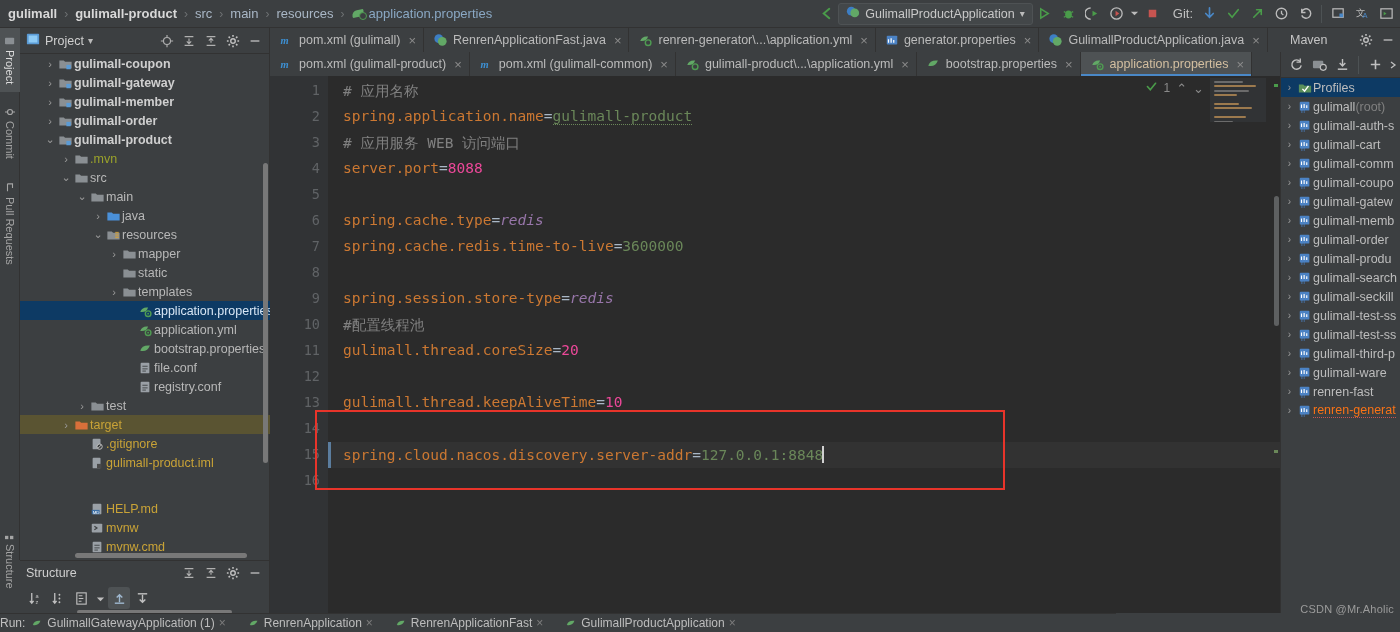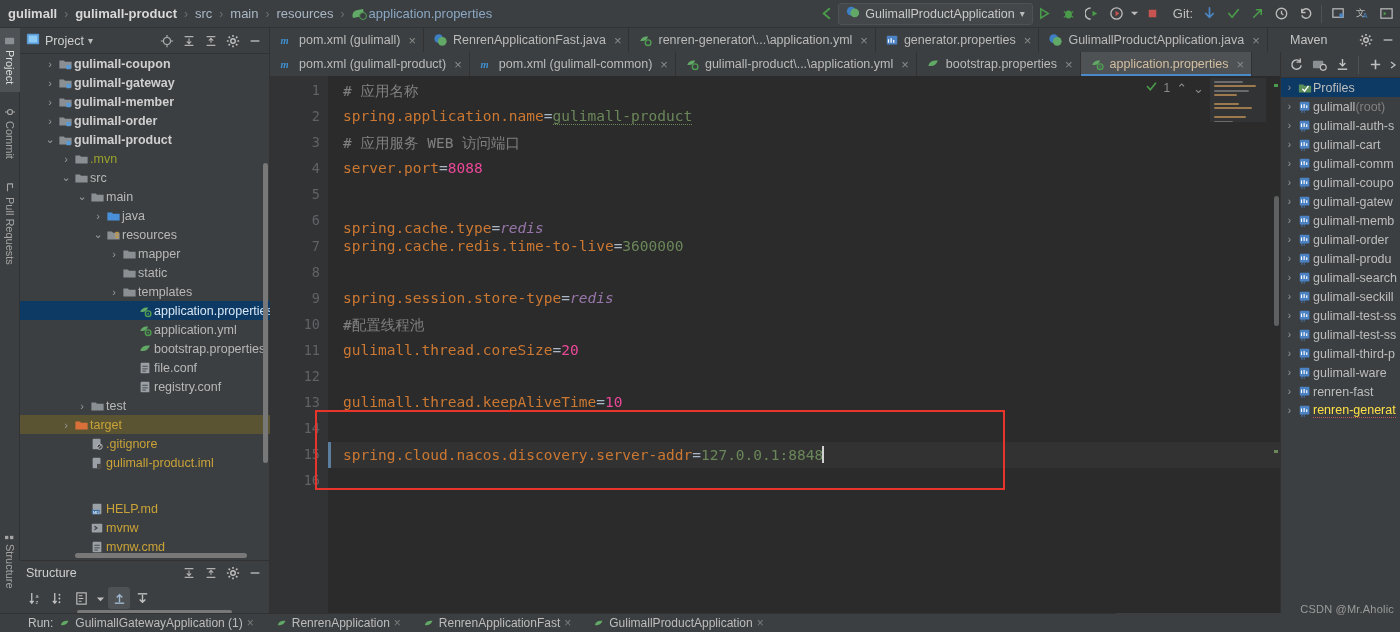--- a/index.html
+++ b/index.html
@@ -188,27 +188,27 @@
     background: #3c3f41; border-left: 1px solid #323232;
   }
   .mtools { height: 26px; display: flex; align-items: center; padding-left: 4px; gap: 1px; border-bottom: 1px solid #323232;}
   .mtree { position: absolute; top: 26px; left: 0; right: 0; bottom: 0; overflow: hidden; }
   .mrow { height: 19px; display: flex; align-items: center; white-space: nowrap; font-size: 12.5px; padding-left: 2px; }
   .mrow .arrow { width: 13px; flex: 0 0 13px; display: flex; align-items: center; justify-content: center; color: #9a9a9a; font-size: 10px;}
   .mrow .ico { width: 17px; flex: 0 0 17px; display: flex; align-items: center; justify-content: center; }
   .mrow .lbl { color: #bdbdbd; }
   .mrow.sel { background: #0d3a64; }
   .mrow .dim { color: #808080; }
-  .mrow .err { border-bottom: 1px dotted #c75450; color: #fde047; }
+  .mrow .err { border-bottom: 1px dotted #c75450; color: #f97316; }
 
   
   .runbar {
     position: absolute; left: 0; bottom: 0; width: 1116px; height: 19px;
     background: #3c3f41; border-top: 1px solid #323232;
-    display: flex; align-items: center; padding-left: 28px; gap: 0;
+    display: flex; align-items: center; gap: 0;
     overflow: hidden;
   }
   .run-lbl { font-size: 12px; color: #c0c0c0; margin-right: 6px; }
   .run-tab { display: flex; align-items: center; gap: 4px; font-size: 12px; color: #bdbdbd; margin-right: 22px; white-space: nowrap; }
   .run-tab .x { color: #7d7d7d; font-size: 12px; }
 
   .watermark {
     position: absolute; right: 6px; bottom: 17px;
     font-size: 11px; color: #9b9b9b; letter-spacing: .2px;
   }
@@ -972,21 +972,21 @@
         <div class="gline" style="top: 344px;">14</div>
         <div class="gline" style="top: 370px;">15</div>
         <div class="gline" style="top: 396px;">16</div>
       </div>
     <div class="codearea" id="codearea">
         <div class="cline" style="top: 6px;"><span class="cmt"># 应用名称</span></div>
         <div class="cline" style="top: 32px;"><span class="k">spring.application.name</span><span class="punc">=</span><span class="s squig">gulimall-product</span></div>
         <div class="cline" style="top: 58px;"><span class="cmt"># 应用服务 WEB 访问端口</span></div>
         <div class="cline" style="top: 84px;"><span class="k">server.port</span><span class="punc">=</span><span class="n">8088</span></div>
         <div class="cline" style="top: 110px;"></div>
-        <div class="cline" style="top: 144px;"><span class="k">spring.cache.type</span><span class="punc">=</span><span class="v">redis</span></div>
+        <div class="cline" style="top: 136px;"><span class="k">spring.cache.type</span><span class="punc">=</span><span class="v">redis</span></div>
         <div class="cline" style="top: 162px;"><span class="k">spring.cache.redis.time-to-live</span><span class="punc">=</span><span class="s">3600000</span></div>
         <div class="cline" style="top: 188px;"></div>
         <div class="cline" style="top: 214px;"><span class="k">spring.session.store-type</span><span class="punc">=</span><span class="v">redis</span></div>
         <div class="cline" style="top: 240px;"><span class="cmt">#配置线程池</span></div>
         <div class="cline" style="top: 266px;"><span class="k">gulimall.thread.coreSize</span><span class="punc">=</span><span class="n">20</span></div>
         <div class="cline" style="top: 318px;"><span class="k">gulimall.thread.keepAliveTime</span><span class="punc">=</span><span class="n">10</span></div>
         <div class="cline" style="top: 344px;"></div>
         <div class="curline-hl" style="top: 366px;"></div>
         <div class="caret-mark" style="top: 366px;"></div>
         <div class="cline" style="top: 370px;"><span class="k">spring.cloud.nacos.discovery.server-addr</span><span class="punc">=</span><span class="s">127.0.0.1:8848</span><span class="caret"></span></div>

